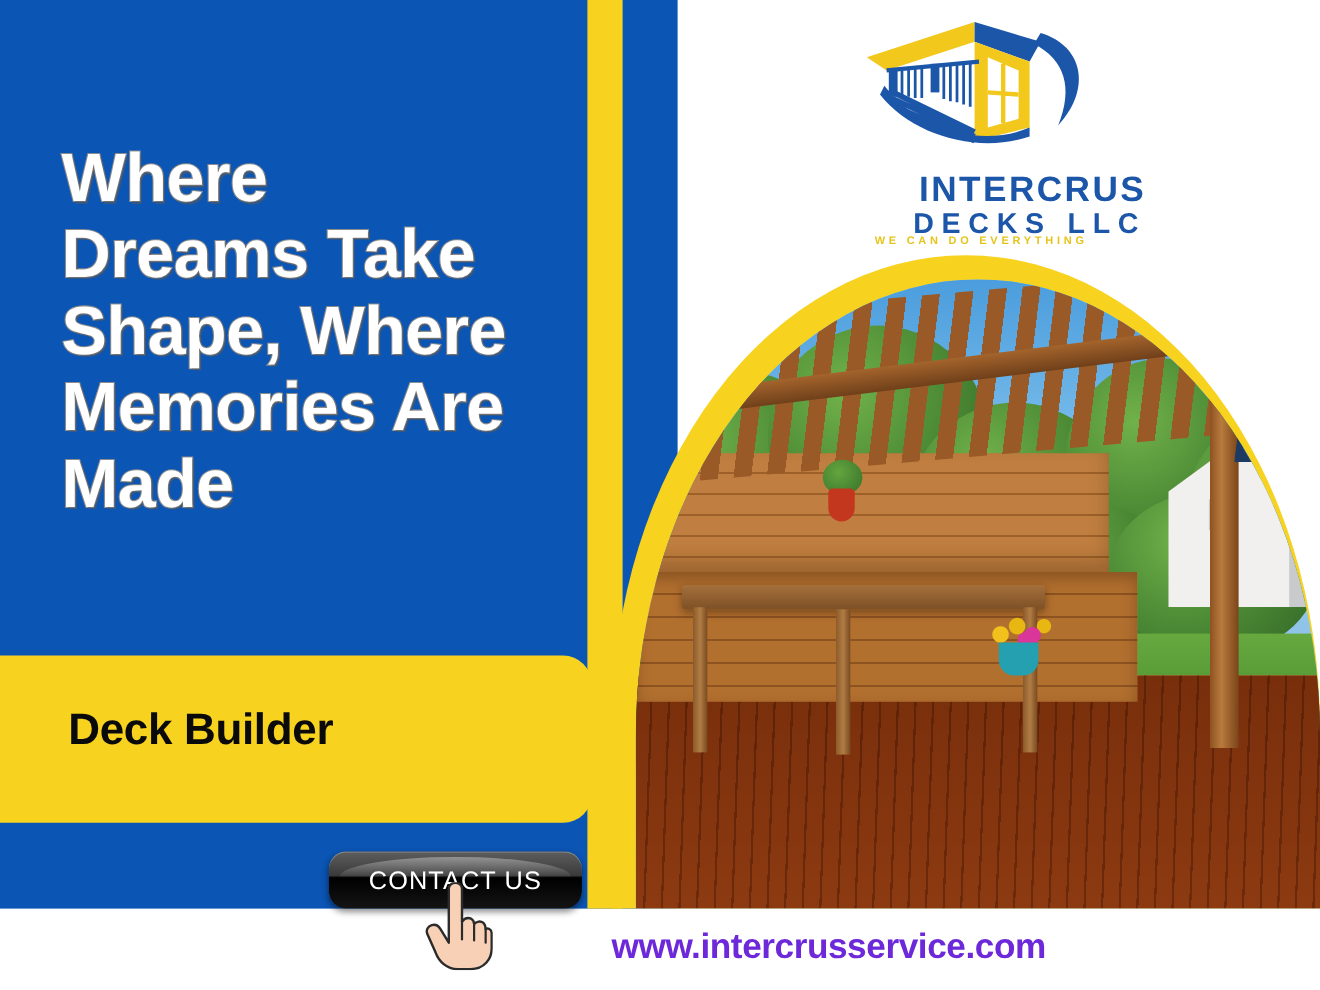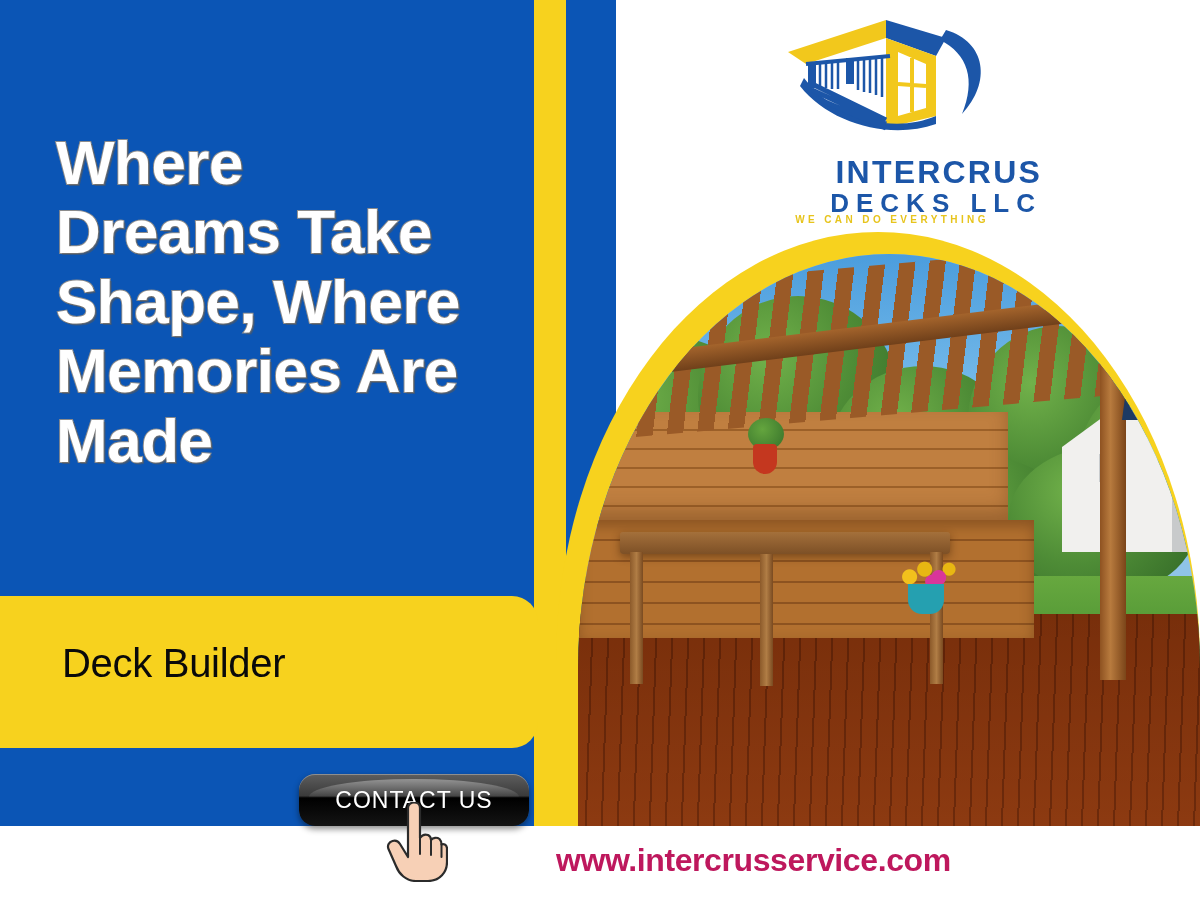--- a/index.html
+++ b/index.html
@@ -62,21 +62,21 @@
     top: 0;
     width: 32px;
     height: 826px;
     background: #f7d21e;
   }
   .subtitle {
     position: absolute;
     left: 62px;
     top: 641px;
     font-size: 40px;
-    font-weight: 400;
+    font-weight: 700;
     color: #0a0a0a;
     letter-spacing: -0.3px;
   }
 
   
   .cta-button {
     position: absolute;
     left: 299px;
     top: 774px;
     width: 230px;
@@ -290,21 +290,21 @@
     color: #e7c41c;
   }
 
   
   .footer-url {
     position: absolute;
     left: 556px;
     top: 842px;
     font-size: 32px;
     font-weight: 700;
-    color: #be185d;
+    color: #6d28d9;
     letter-spacing: -0.4px;
   }
 </style>
 </head>
 <body>
 
 <div class="banner">
 
   <div class="blue-panel"></div>
 

